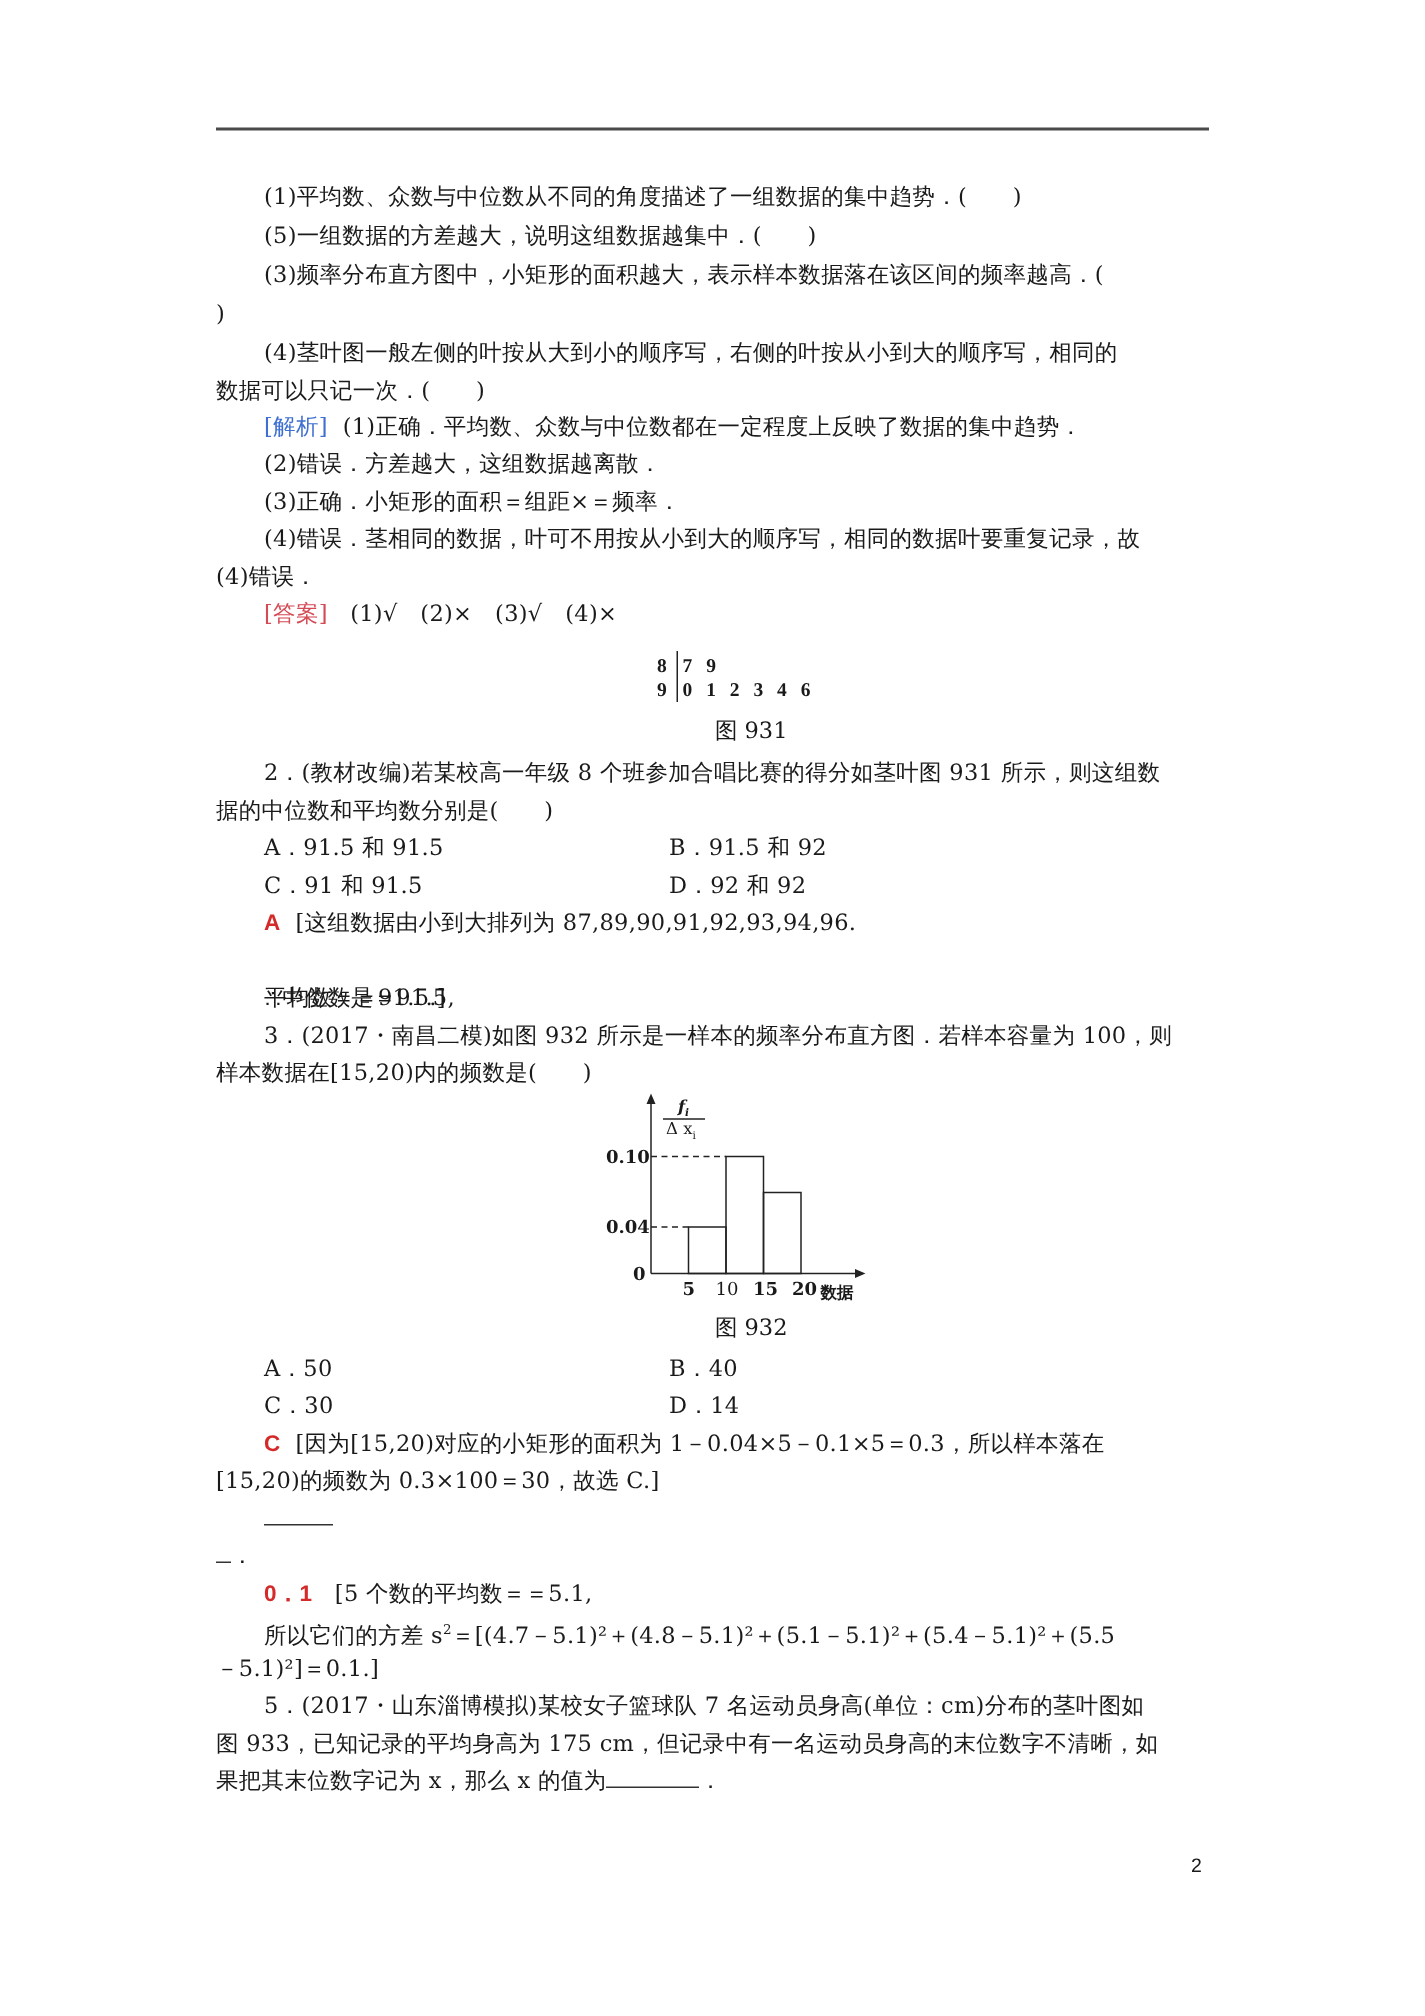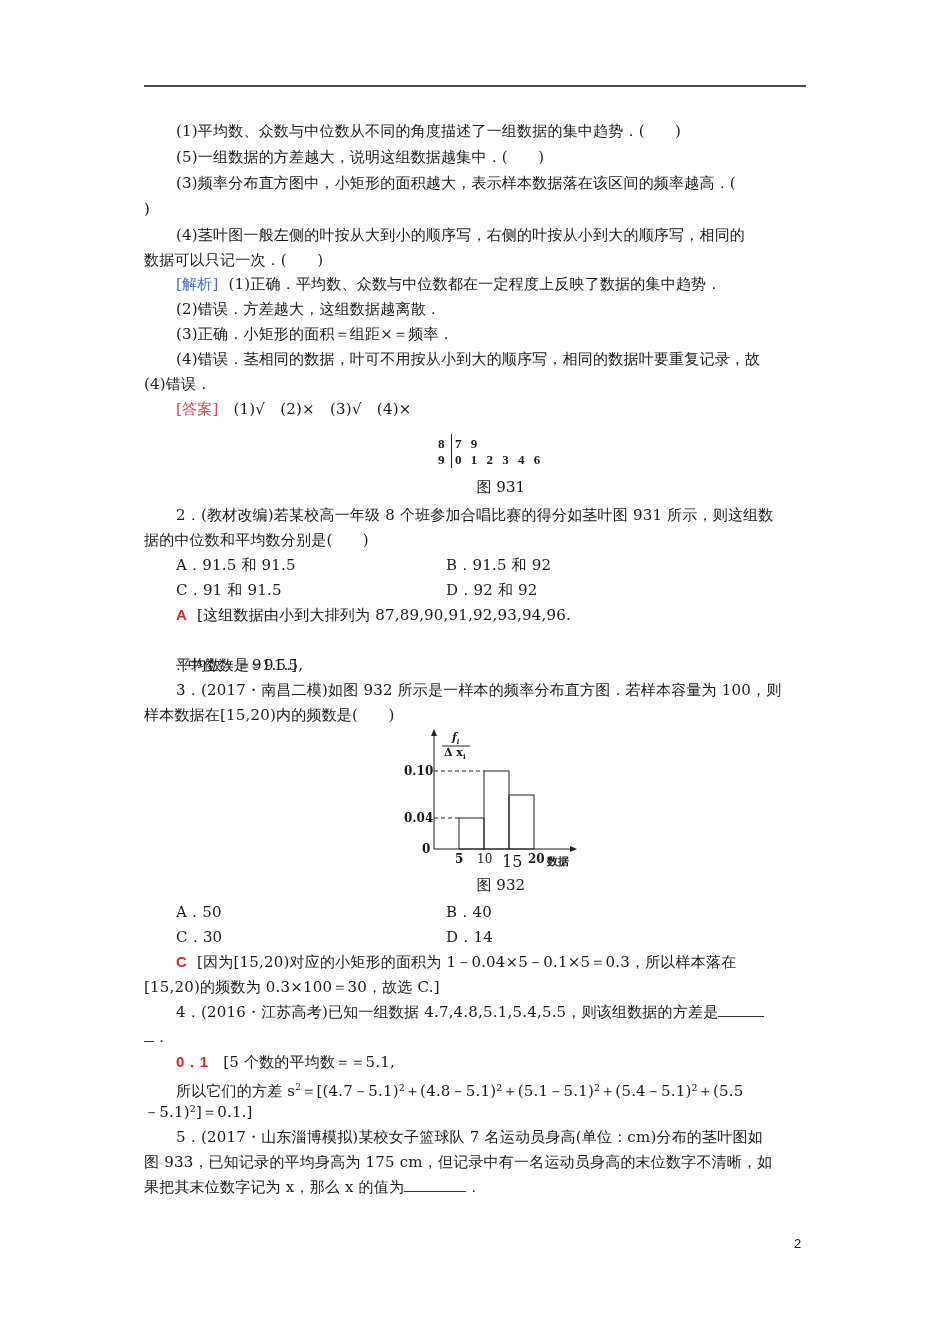--- a/index.html
+++ b/index.html
@@ -80,47 +80,47 @@
     <line x1="34" y1="43" x2="84" y2="43" stroke="#222" stroke-width="1" stroke-dasharray="4,3"></line>
     <line x1="34" y1="90" x2="59" y2="90" stroke="#222" stroke-width="1" stroke-dasharray="4,3"></line>
 
     <rect x="59" y="90" width="25" height="31" fill="none" stroke="#222" stroke-width="1"></rect>
     <rect x="84" y="43" width="25" height="78" fill="none" stroke="#222" stroke-width="1"></rect>
     <rect x="109" y="67" width="25" height="54" fill="none" stroke="#222" stroke-width="1"></rect>
 
     <line x1="42" y1="18" x2="70" y2="18" stroke="#222" stroke-width="1"></line>
   </svg>
   <div style="position:absolute;left:52px;top:3px;font-size:11px;font-style:italic;font-weight:bold"><span>f</span><sub style="font-size:7px">i</sub></div>
-  <div style="position:absolute;left:44px;top:18px;font-size:11px;font-weight:bold"><span>Δ x</span><sub style="font-size:7px">i</sub></div>
+  <div style="position:absolute;left:44px;top:18px;font-size:11px;font-weight:normal"><span>Δ x</span><sub style="font-size:7px">i</sub></div>
   <div style="position:absolute;left:4px;top:36px;font-size:12px;font-weight:bold">0.10</div>
   <div style="position:absolute;left:4px;top:83px;font-size:12px;font-weight:bold">0.04</div>
   <div style="position:absolute;left:22px;top:114px;font-size:12px;font-weight:bold">0</div>
   <div style="position:absolute;left:55px;top:124px;font-size:12px;font-weight:bold">5</div>
   <div style="position:absolute;left:77px;top:124px;font-size:12px;font-weight:normal">10</div>
-  <div style="position:absolute;left:102px;top:124px;font-size:16px;font-weight:normal">15</div>
+  <div style="position:absolute;left:102px;top:124px;font-size:12px;font-weight:bold">15</div>
   <div style="position:absolute;left:128px;top:124px;font-size:12px;font-weight:bold">20</div>
   <div style="position:absolute;left:147px;top:126px;font-size:11px;font-weight:bold">数据</div>
 </div>
 <div class="fig-caption" style="left:425px;top:876px">图 932</div>
 
 <div class="line ind" style="top:902px">
   <span>A．50</span>
   <span class="col2">B．40</span>
 </div>
 <div class="line ind" style="top:927px">
   <span>C．30</span>
   <span class="col2">D．14</span>
 </div>
 <div class="line ind" style="top:952px">
   <span class="red">C</span>&nbsp;&nbsp;<span>[因为[15,20)对应的小矩形的面积为 1－0.04×5－0.1×5＝0.3，所以样本落在</span>
 </div>
 <div class="line" style="top:977px">[15,20)的频数为 0.3×100＝30，故选 C.]</div>
 
 <div class="line ind" style="top:1002px">
-  <span>4．(2016・江苏高考)已知一组数据 4.7,4.8,5.1,5.4,5.5，则该组数据的方差是</span><span class="blank" style="width:46px"></span>
+  <span class="blank" style="width:46px"></span>
 </div>
 <div class="line" style="top:1027px">
   <span class="blank" style="width:10px"></span><span>．</span>
 </div>
 <div class="line ind" style="top:1052px">
   <span class="red">0．1</span>&nbsp;&nbsp;&nbsp;<span>[5 个数的平均数＝＝5.1,</span>
 </div>
 <div class="line ind" style="top:1077px">
   <span>所以它们的方差 s</span><sup>2</sup><span>＝[(4.7－5.1)²＋(4.8－5.1)²＋(5.1－5.1)²＋(5.4－5.1)²＋(5.5</span>
 </div>

